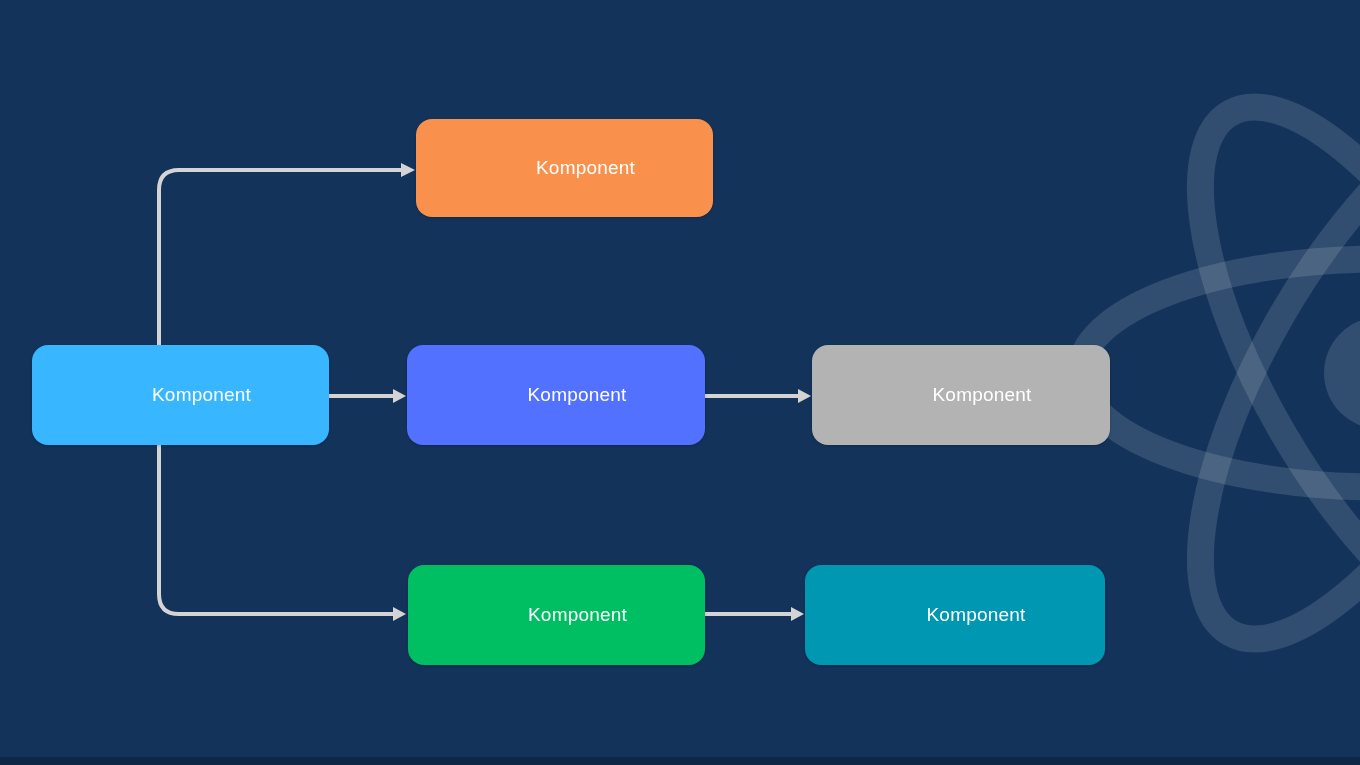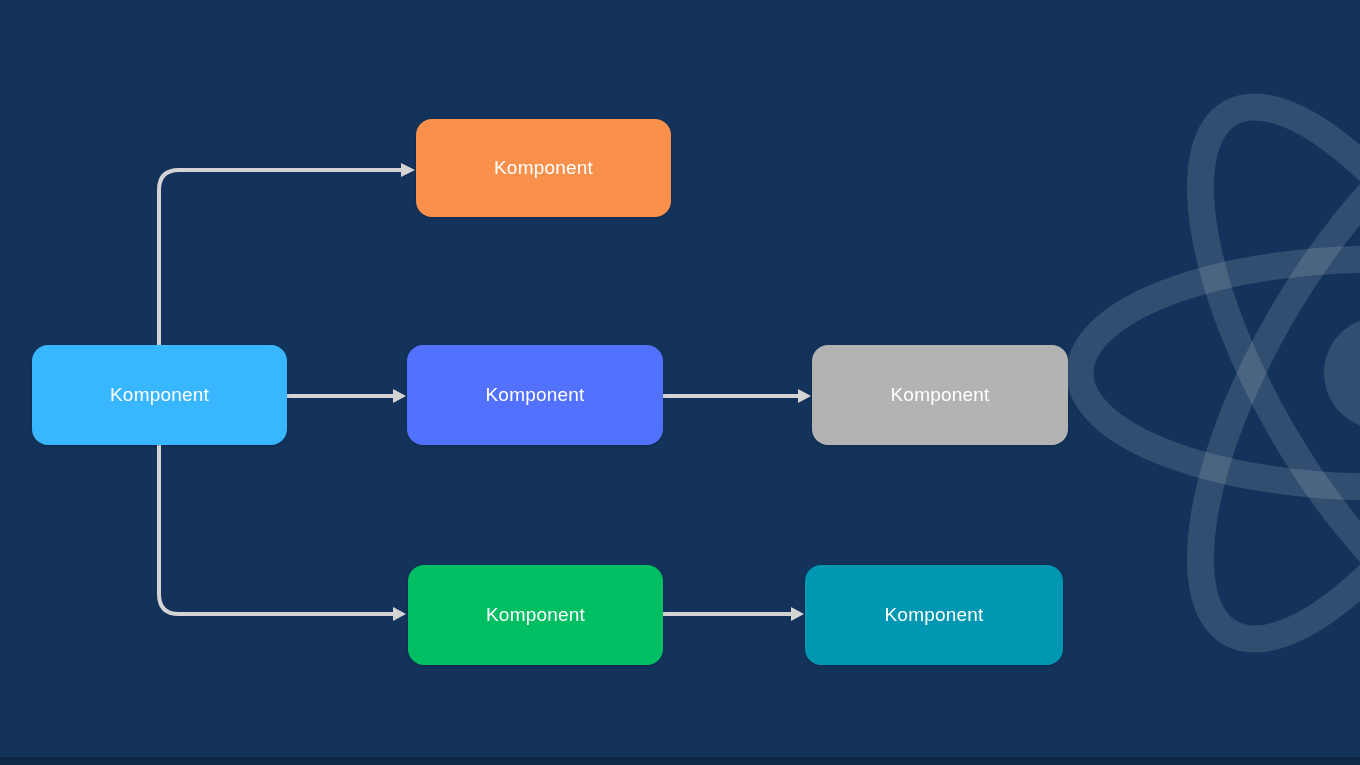--- a/index.html
+++ b/index.html
@@ -8,20 +8,21 @@
     background:#13335a;
     font-family:"Liberation Sans", sans-serif;
   }
   .stage{position:absolute;inset:0;}
   .watermark-svg{position:absolute;left:0;top:0;z-index:0;}
   .edges-svg{position:absolute;left:0;top:0;z-index:1;}
   .node{
     position:absolute;z-index:2;border-radius:16px;
     display:flex;align-items:center;justify-content:center;
     box-shadow:0 1px 3px rgba(0,0,0,0.18);
+    padding-left:42px;
   }
   .node-label{
     color:#ffffff;font-size:19px;font-weight:400;letter-spacing:0.2px;
   }
   .node-source     {left:32px;  top:345px; width:255px; height:100px; background:#38b6ff;}
   .node-top        {left:416px; top:119px; width:255px; height:98px;  background:#f9914d;}
   .node-middle     {left:407px; top:345px; width:256px; height:100px; background:#5271ff;}
   .node-middle-end {left:812px; top:345px; width:256px; height:100px; background:#b3b3b3;}
   .node-bottom     {left:408px; top:565px; width:255px; height:100px; background:#00bf63;}
   .node-bottom-end {left:805px; top:565px; width:258px; height:100px; background:#0097b2;}

